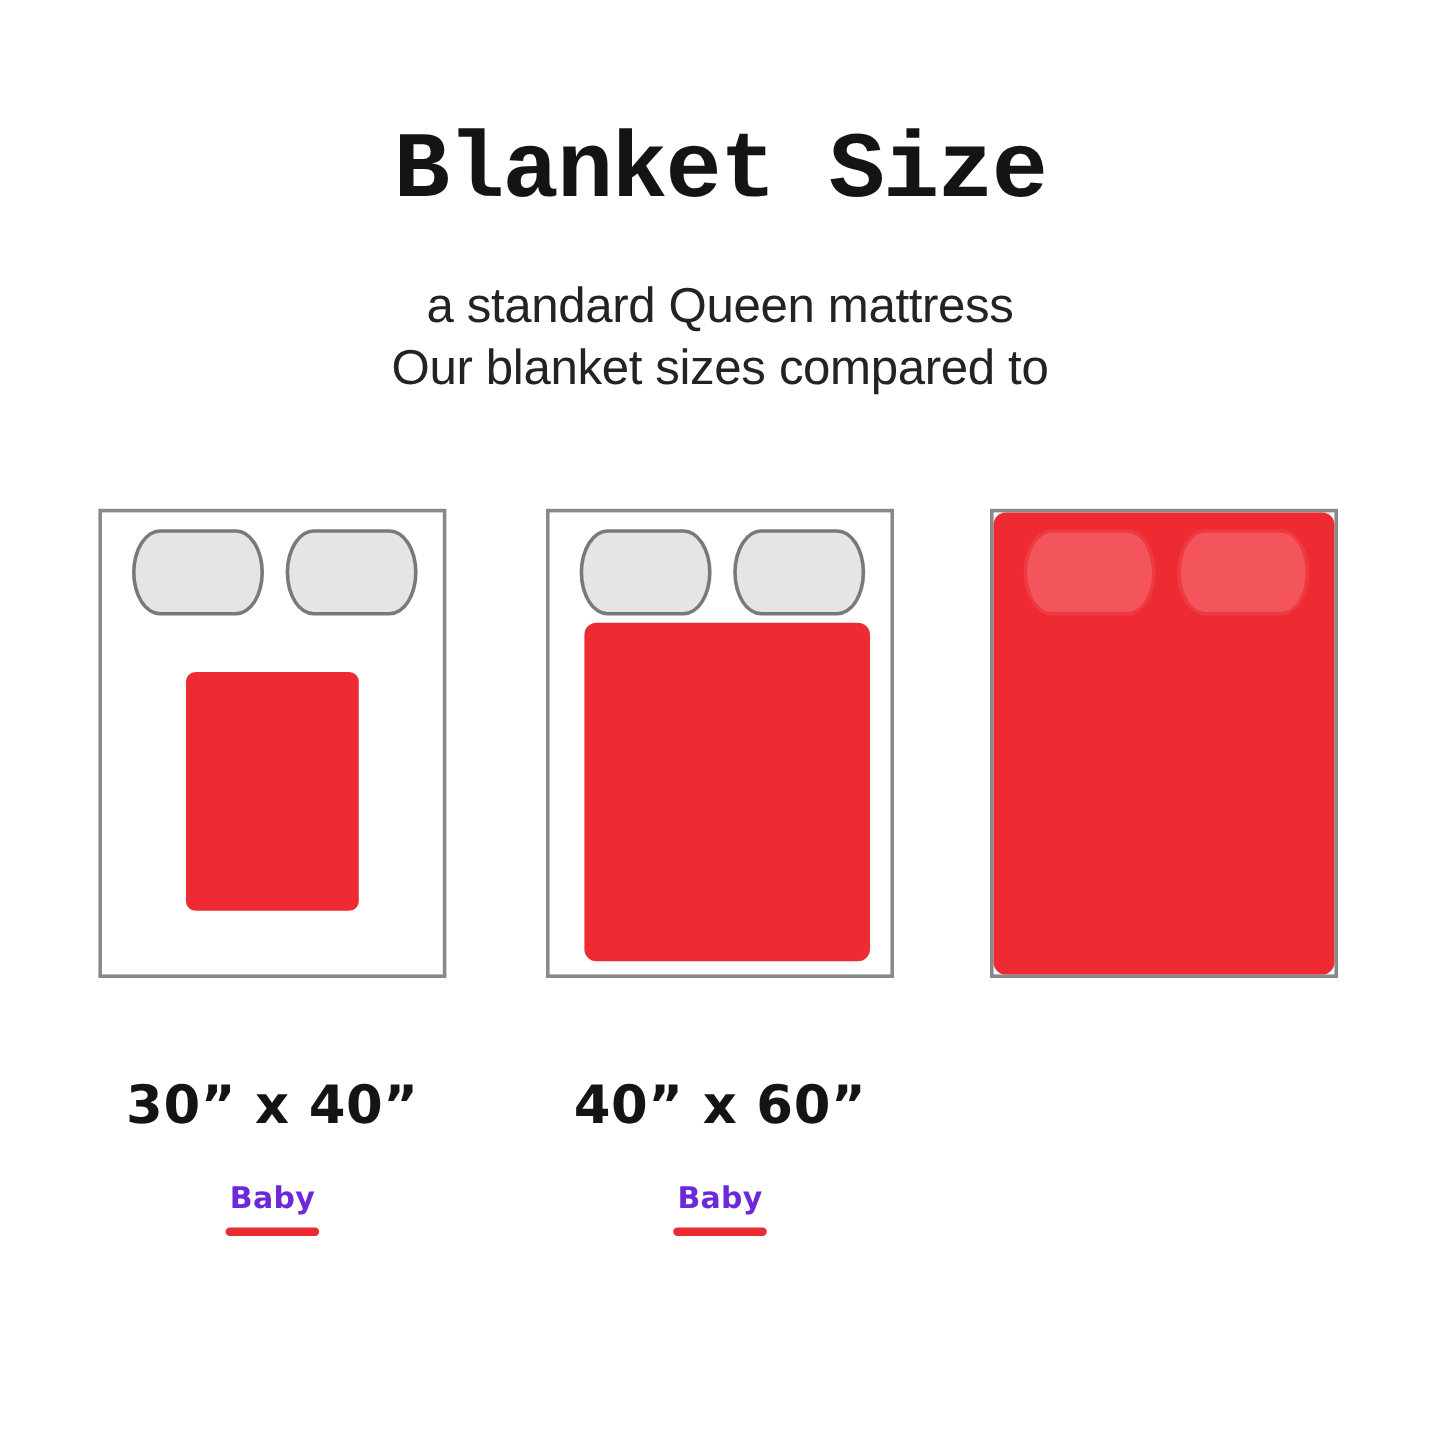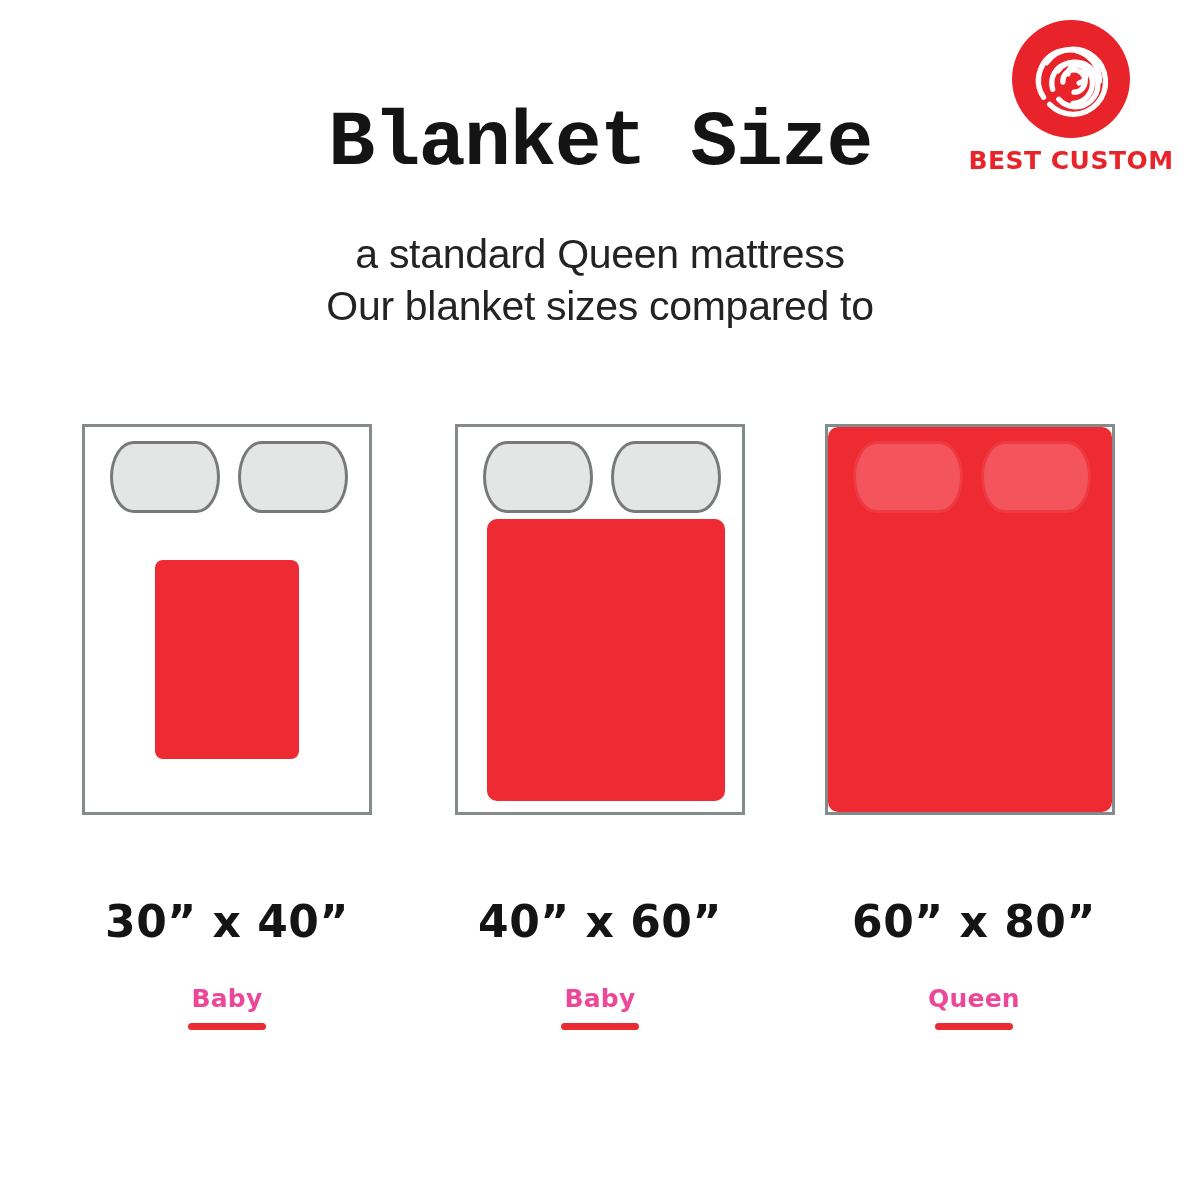--- a/index.html
+++ b/index.html
@@ -173,50 +173,36 @@
     letter-spacing: 0.5px;
     color: #141414;
     line-height: 1;
   }
   .name {
     margin-top: 42px;
     font-family: "DejaVu Sans", sans-serif;
     font-weight: bold;
     font-size: 25px;
     letter-spacing: 0.2px;
-    color: #ec4899;
+    color: #6d28d9;
     line-height: 1;
   }
   .rule {
     margin: 12px auto 0 auto;
     width: 78px;
     height: 7px;
     border-radius: 4px;
     background: #ea2b32;
   }
 </style>
 </head>
 <body>
 
 <div id="canvas">
 
-  <div class="logo-block">
-    <svg class="logo-mark" viewBox="0 0 120 120">
-      <circle cx="60" cy="60" r="58" fill="#e8232a"></circle>
-      <g fill="none" stroke="#ffffff" stroke-width="5.2" stroke-linecap="round">
-        <path d="M33 78 A30 30 0 1 1 88 62"></path>
-        <path d="M39 85 A32 32 0 1 0 36 44"></path>
-        <path d="M42 70 A20 20 0 1 1 62 84"></path>
-        <path d="M48 80 A22 22 0 1 0 47 52"></path>
-        <path d="M52 63 A11 11 0 1 1 63 73"></path>
-        <path d="M68 64 A9 9 0 1 0 57 55"></path>
-      </g>
-    </svg>
-    <div class="logo-word">BEST CUSTOM</div>
-  </div>
 
   <div class="title">Blanket Size</div>
 
   <div class="subtitle">
     <span>a standard Queen mattress</span>
     <span>Our blanket sizes compared to</span>
   </div>
 
   <div class="beds">
 
@@ -253,21 +239,16 @@
       <div class="name">Baby</div>
       <div class="rule"></div>
     </div>
 
     <div class="caption caption-2">
       <div class="dims">40” x 60”</div>
       <div class="name">Baby</div>
       <div class="rule"></div>
     </div>
 
-    <div class="caption caption-3">
-      <div class="dims">60” x 80”</div>
-      <div class="name">Queen</div>
-      <div class="rule"></div>
-    </div>
 
   </div>
 
 </div>
 
 </body></html>

